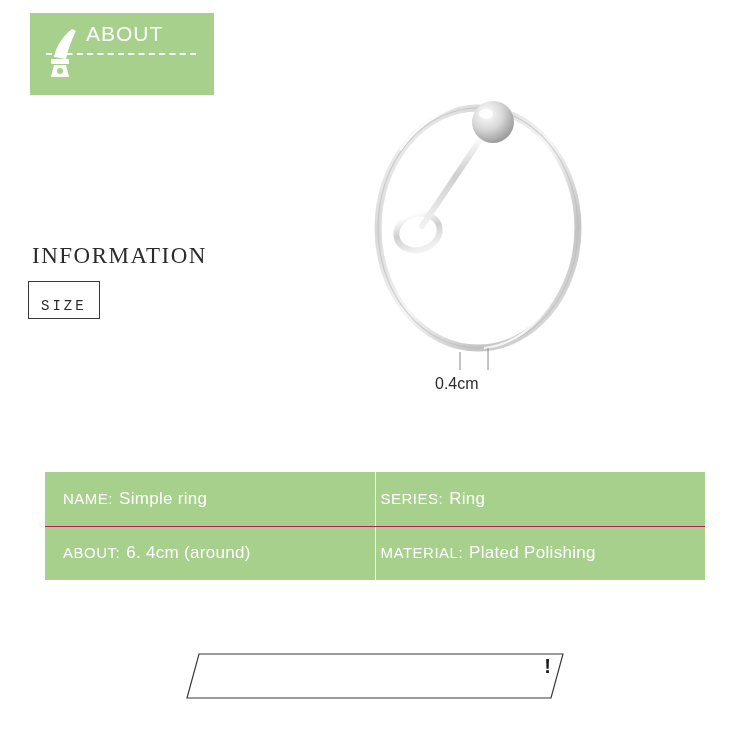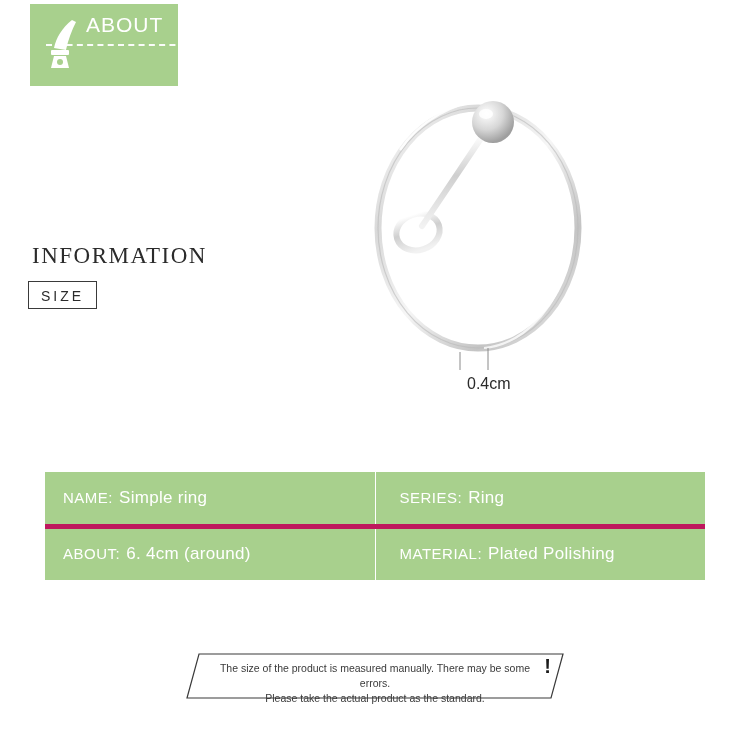--- a/index.html
+++ b/index.html
@@ -12,22 +12,22 @@
     background: #ffffff;
     font-family: "Liberation Sans", sans-serif;
     position: relative;
     overflow: hidden;
   }
 
   
   .header-badge {
     position: absolute;
     left: 30px;
-    top: 4px;
-    width: 148px;
+    top: 13px;
+    width: 184px;
     height: 82px;
     background: #a8d08d;
     box-sizing: border-box;
     padding: 8px 10px 6px 56px;
   }
   .header-badge .about {
     color: #ffffff;
     font-size: 21px;
     letter-spacing: 1px;
     line-height: 26px;
@@ -63,68 +63,67 @@
     font-size: 23px;
     letter-spacing: 1.5px;
     color: #2b2b2b;
     font-family: "Liberation Serif", serif;
   }
   .size-box {
     position: absolute;
     left: 28px;
     top: 281px;
     border: 1px solid #3a3a3a;
-    padding: 6px 12px 4px 12px;
+    padding: 16px 12px 4px 12px;
     font-size: 14px;
     letter-spacing: 3px;
     color: #2b2b2b;
-    font-family: Liberation Sans, sans-serif;
+    font-family: Liberation Mono, monospace;
   }
 
   
   .product-image {
     position: absolute;
     left: 360px;
     top: 80px;
     width: 270px;
     height: 290px;
   }
   .measure-label {
     position: absolute;
     left: 435px;
     top: 375px;
     font-size: 16px;
     color: #2b2b2b;
     font-family: "Liberation Sans", sans-serif;
-    margin-left: 32px;
   }
 
   
   .spec-table {
     position: absolute;
     left: 45px;
     top: 472px;
     width: 660px;
     border-collapse: collapse;
     background: #a8d08d;
   }
   .spec-table td {
     height: 54px;
     color: #ffffff;
     font-size: 16px;
     padding: 0 0 0 18px;
     vertical-align: middle;
-    border-bottom: 5px solid #be185d;
+    border-bottom: 1px solid #be185d;
     border-right: 1px solid #ffffff;
     width: 50%;
     box-sizing: border-box;
     letter-spacing: 0.3px;
   }
   .spec-table tr:last-child td { border-bottom: none; }
-  .spec-table td.right-cell { border-right: none; padding-left: 24px; }
+  .spec-table td.right-cell { border-right: none; padding-left: 5px; }
   .spec-table .key {
     font-size: 15px;
     letter-spacing: 0.5px;
   }
   .spec-table .val {
     font-size: 17px;
     margin-left: 6px;
   }
 
   
@@ -237,18 +236,14 @@
         <span class="key">MATERIAL:</span><span class="val">Plated  Polishing</span>
       </td>
     </tr>
   </tbody>
 </table>
 
 <div class="note-banner">
   <svg class="note-shape" viewBox="0 0 380 48">
     <polygon points="14,2 378,2 366,46 2,46" fill="none" stroke="#3a3a3a" stroke-width="1.2"></polygon>
   </svg>
-  <div class="note-text">
-    <div>The size of the product is measured manually. There may be some errors.</div>
-    <div>Please take the actual product as the standard.</div>
-  </div>
   <div class="note-excl">!</div>
 </div>
 
 </body></html>

